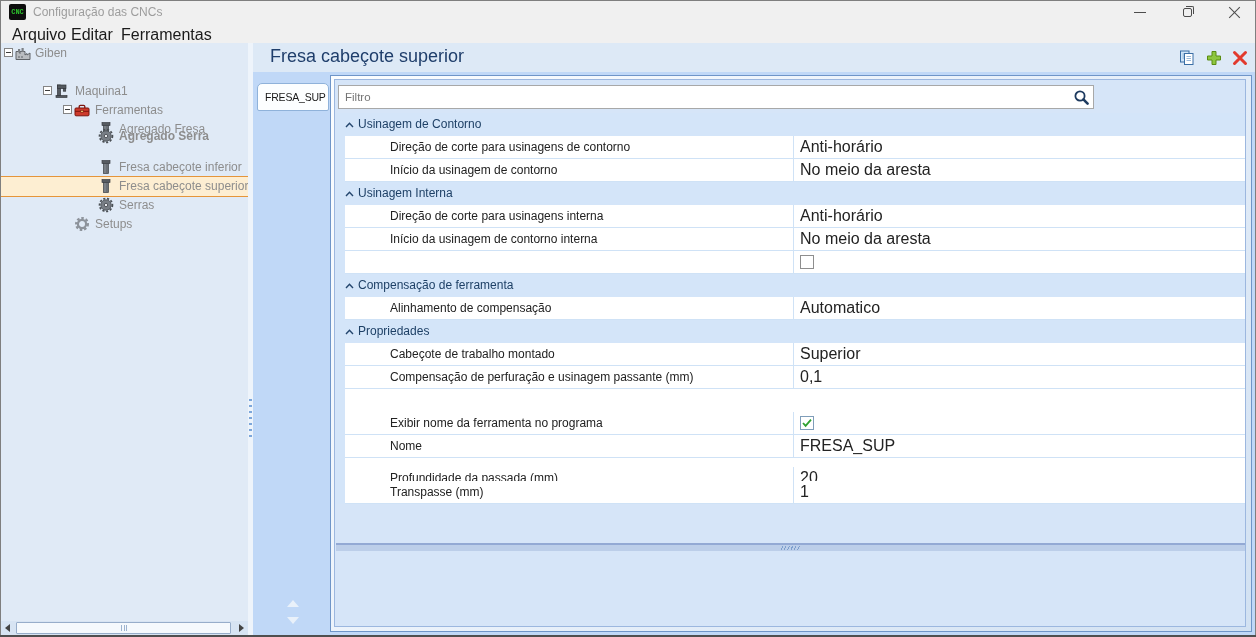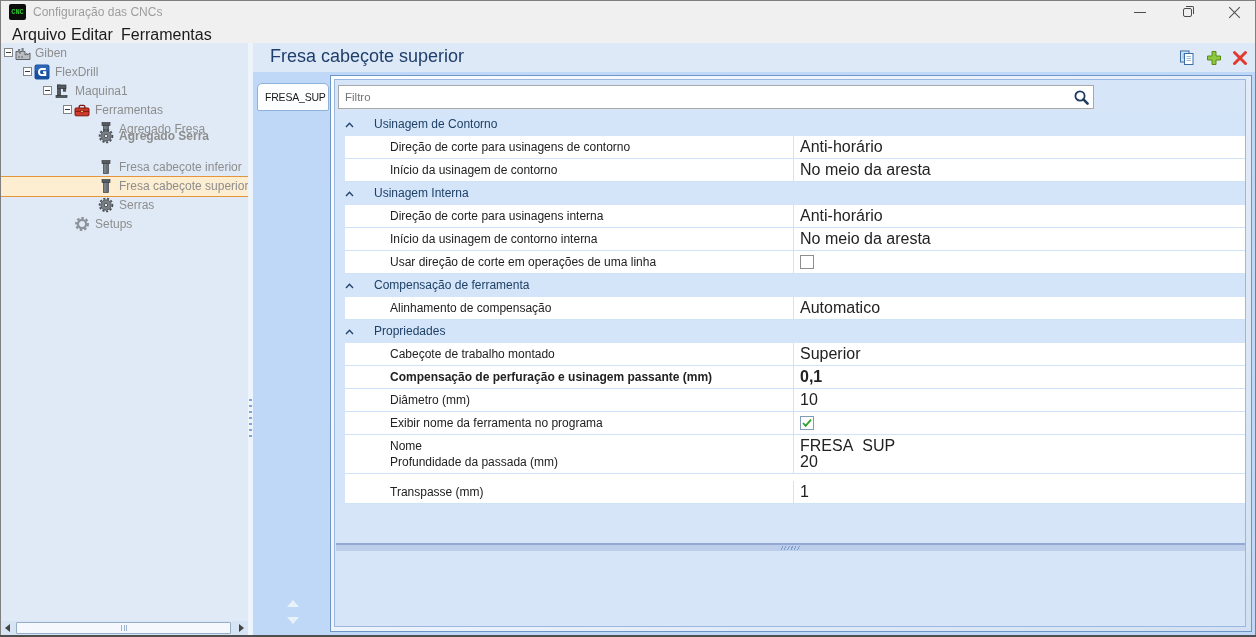--- a/index.html
+++ b/index.html
@@ -54,21 +54,21 @@
   .tab-arrow.down { left:34px; top:574px; border-left:6px solid transparent; border-right:6px solid transparent; border-top:7px solid #e9f1fa; }
 
   .filter { position:absolute; left:3px; top:5px; width:756px; height:24px; background:#fff; border:1px solid #a8a8a8; }
   .filter input { position:absolute; left:0; top:0; width:100%; height:100%; border:none; outline:none; padding-left:6px; font-size:11.5px; color:#555; font-family:"Liberation Sans",sans-serif; background:transparent; }
   .filter input::placeholder { color:#757575; opacity:1; }
   .mag { position:absolute; right:3px; top:3px; width:17px; height:17px; }
 
   .grid { position:absolute; left:1px; top:33px; width:909px; height:391px; background:#fff; }
   .gutter { position:absolute; left:0; top:0; width:9px; height:391px; background:#d4e5f9; }
   .gcat { position:absolute; left:0; width:909px; height:23px; background:#d4e5f9; }
-  .gcat-label { position:absolute; left:38px; line-height:23px; font-size:12px; color:#1e4066; }
+  .gcat-label { position:absolute; left:22px; line-height:23px; font-size:12px; color:#1e4066; }
   .gcat-arrow { position:absolute; left:9px; top:9px; }
   .gcat-arrow svg { display:block; }
   .grow { position:absolute; left:9px; width:900px; height:23px; background:#fff; border-bottom:1px solid #cfe2f6; }
   .grow-label { position:absolute; left:13px; line-height:22px; font-size:12px; color:#222; white-space:nowrap;margin-left:32px; }
   .grow-sep { position:absolute; left:448px; top:0; width:1px; height:22px; background:#cfe2f6; }
   .grow-value { position:absolute; left:455px; line-height:22px; font-size:16px; color:#222; white-space:nowrap; }
   .checkbox { position:absolute; left:455px; top:4px; width:14px; height:14px; background:#fff; border:1px solid #8e8e8e; }
   .checkbox.checked { border-color:#7f9db9; }
 
   .hsplit { position:absolute; left:1px; top:463px; width:909px; height:8px; background:#bccee9; border-top:2px solid #93a9d4; }
@@ -108,31 +108,20 @@
             <path d="M2 13.5 V5.5 h2.5 l1.5 2 V5.5 h5 V9 l2-1.5 V9 l3-2 v6.5 z" fill="#b9bcc0" stroke="#5f6368" stroke-width="1"></path>
             <rect x="4" y="3" width="2.2" height="3" fill="#7c8085"></rect>
             <rect x="7.5" y="2" width="2.2" height="4" fill="#7c8085"></rect>
             <g stroke="#5f6368">
               <line x1="4" y1="11" x2="6" y2="11"></line>
               <line x1="7" y1="11" x2="9" y2="11"></line>
             </g>
           </svg>
         </span>
         <span class="tree-label" style="left: 34px;">Giben</span>
-      </div>
-      <div class="tree-row" style="top: 20px;">
-        <div class="expander" style="left: 22px; top: 4px;"></div>
-        <span class="tree-icon" style="left: 33px; top: 1px;">
-          <svg width="16" height="16" viewBox="0 0 16 16">
-            <rect x="0.5" y="0.5" width="15" height="15" rx="2.2" fill="#17509f"></rect>
-            <rect x="1.3" y="1.3" width="13.4" height="6" rx="1.5" fill="#2c66b5"></rect>
-            <path d="M11.8 4.9 H7.4 A3.2 3.2 0 0 0 7.4 11.1 H11.3 V8.3 H9" stroke="#ffffff" stroke-width="2" fill="none"></path>
-          </svg>
-        </span>
-        <span class="tree-label" style="left: 54px;">FlexDrill</span>
       </div>
       <div class="tree-row" style="top: 39px;">
         <div class="expander" style="left: 42px; top: 4px;"></div>
         <span class="tree-icon" style="left: 53px; top: 1px;">
           <svg width="16" height="16" viewBox="0 0 16 16">
             <rect x="3.5" y="2" width="3" height="11" fill="#54595f" stroke="#32363b" stroke-width="0.7"></rect>
             <rect x="3.5" y="2" width="8.5" height="3.6" fill="#54595f" stroke="#32363b" stroke-width="0.7"></rect>
             <rect x="9.3" y="5.6" width="2.4" height="2.6" fill="#54595f" stroke="#32363b" stroke-width="0.7"></rect>
             <rect x="2" y="12.6" width="11" height="1.8" fill="#54595f" stroke="#32363b" stroke-width="0.7"></rect>
           </svg>
@@ -289,21 +278,20 @@
             <span class="grow-label">Direção de corte para usinagens interna</span>
             <div class="grow-sep"></div>
             <span class="grow-value">Anti-horário</span>
           </div>
           <div class="grow" style="top: 115px;">
             <span class="grow-label">Início da usinagem de contorno interna</span>
             <div class="grow-sep"></div>
             <span class="grow-value">No meio da aresta</span>
           </div>
           <div class="grow" style="top: 138px;">
-            <span class="grow-label">Usar direção de corte em operações de uma linha</span>
             <div class="grow-sep"></div>
             <div class="checkbox"></div>
           </div>
           <div class="gcat" style="top: 161px;">
             <span class="gcat-arrow">
               <svg width="9" height="6" viewBox="0 0 9 6">
                 <path d="M1 5 L4.5 1.2 L8 5" fill="none" stroke="#24466e" stroke-width="1.4"></path>
               </svg>
             </span>
             <span class="gcat-label">Compensação de ferramenta</span>
@@ -319,45 +307,40 @@
                 <path d="M1 5 L4.5 1.2 L8 5" fill="none" stroke="#24466e" stroke-width="1.4"></path>
               </svg>
             </span>
             <span class="gcat-label">Propriedades</span>
           </div>
           <div class="grow" style="top: 230px;">
             <span class="grow-label">Cabeçote de trabalho montado</span>
             <div class="grow-sep"></div>
             <span class="grow-value">Superior</span>
           </div>
-          <div class="grow" style="top: 253px; font-weight: bold;">
+          <div class="grow" style="top: 253px;">
             <span class="grow-label">Compensação de perfuração e usinagem passante (mm)</span>
             <div class="grow-sep"></div>
             <span class="grow-value">0,1</span>
-          </div>
-          <div class="grow" style="top: 276px;">
-            <span class="grow-label">Diâmetro (mm)</span>
-            <div class="grow-sep"></div>
-            <span class="grow-value">10</span>
           </div>
           <div class="grow" style="top: 299px;">
             <span class="grow-label">Exibir nome da ferramenta no programa</span>
             <div class="grow-sep"></div>
             <div class="checkbox checked">
               <svg width="12" height="12" viewBox="0 0 12 12" style="position:absolute;left:0px;top:0px">
                 <path d="M2 6 l2.6 2.8 L10 2.6" stroke="#2fa12f" stroke-width="1.8" fill="none"></path>
               </svg>
             </div>
           </div>
           <div class="grow" style="top: 322px;">
             <span class="grow-label">Nome</span>
             <div class="grow-sep"></div>
             <span class="grow-value">FRESA_SUP</span>
           </div>
-          <div class="grow" style="top: 338px; padding-left: 16px;">
+          <div class="grow" style="top: 354px; padding-left: 16px;">
             <span class="grow-label">Profundidade da passada (mm)</span>
             <div class="grow-sep"></div>
             <span class="grow-value">20</span>
           </div>
           <div class="grow" style="top: 368px;">
             <span class="grow-label">Transpasse (mm)</span>
             <div class="grow-sep"></div>
             <span class="grow-value">1</span>
           </div>
         </div>

